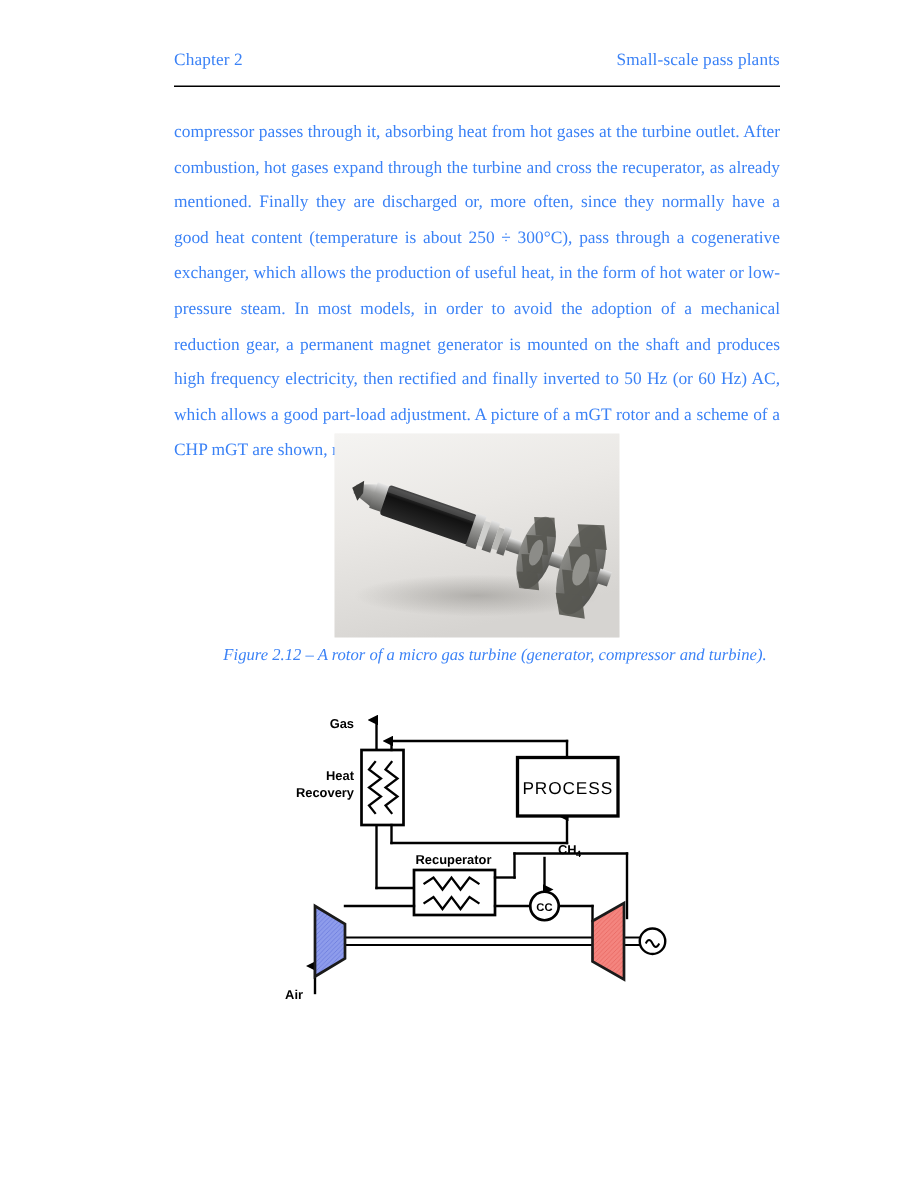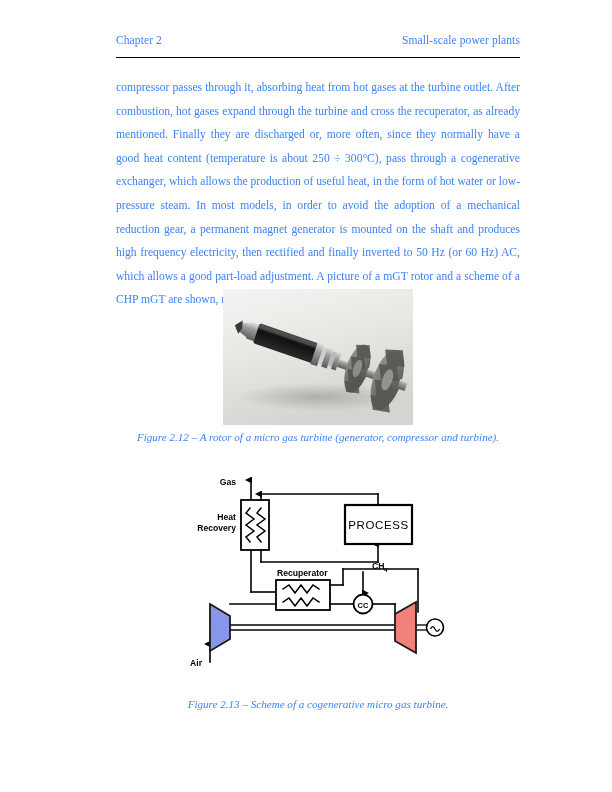--- a/index.html
+++ b/index.html
@@ -61,21 +61,21 @@
     height: 136px;
     background:
       linear-gradient(170deg, #f3f2f0 0%, #eceae7 38%, #e2e0dd 70%, #d8d6d3 100%);
     overflow: hidden;
   }
   .photo-inner { position: absolute; inset: 0; }
 
   .caption {
     position: absolute;
     width: 404px;
-    left: 104px;
+    left: 116px;
     text-align: center;
     font-style: italic;
     font-size: 11.1px;
   }
   .caption-212 { top: 431px; }
   .caption-213 { top: 698px; }
 
   
   .scheme {
     position: absolute;
@@ -96,21 +96,21 @@
     font-size: 11.5px;
   }
 </style>
 </head>
 <body>
 
 <div class="page">
 
   <div class="header">
     <span>Chapter 2</span>
-    <span>Small-scale power plants</span>
+    <span>Small-scale pass plants</span>
   </div>
   <div class="header-rule"></div>
 
   <div class="body-text">
     <p>compressor passes through it, absorbing heat from hot gases at the turbine outlet. After combustion, hot gases expand through the turbine and cross the recuperator, as already mentioned. Finally they are discharged or, more often, since they normally have a good heat content (temperature is about 250 ÷ 300°C), pass through a cogenerative exchanger, which allows the production of useful heat, in the form of hot water or low-pressure steam. In most models, in order to avoid the adoption of a mechanical reduction gear, a permanent magnet generator is mounted on the shaft and produces high frequency electricity, then rectified and finally inverted to 50 Hz (or 60 Hz) AC, which allows a good part-load adjustment. A picture of a mGT rotor and a scheme of a CHP mGT are shown, respectively, in Figures 2.12 and 2.13.</p>
   </div>
 
   <div class="photo">
     <svg class="photo-inner" viewBox="0 0 190 136" preserveAspectRatio="none">
       <defs>
@@ -280,17 +280,16 @@
 
       <g>
         <text x="184" y="97" font-family="'Liberation Sans', sans-serif" font-size="8.6" font-weight="bold" fill="#000">CH</text>
         <text x="196" y="99.6" font-family="'Liberation Sans', sans-serif" font-size="6" font-weight="bold" fill="#000">4</text>
       </g>
 
       <text x="14" y="194" text-anchor="end" font-family="'Liberation Sans', sans-serif" font-size="8.6" font-weight="bold" fill="#000">Air</text>
     </svg>
   </div>
 
-  <div class="caption caption-213">Figure 2.13 – Scheme of a cogenerative micro gas turbine.</div>
 
   <div class="page-number">69</div>
 
 </div>
 
 </body></html>

